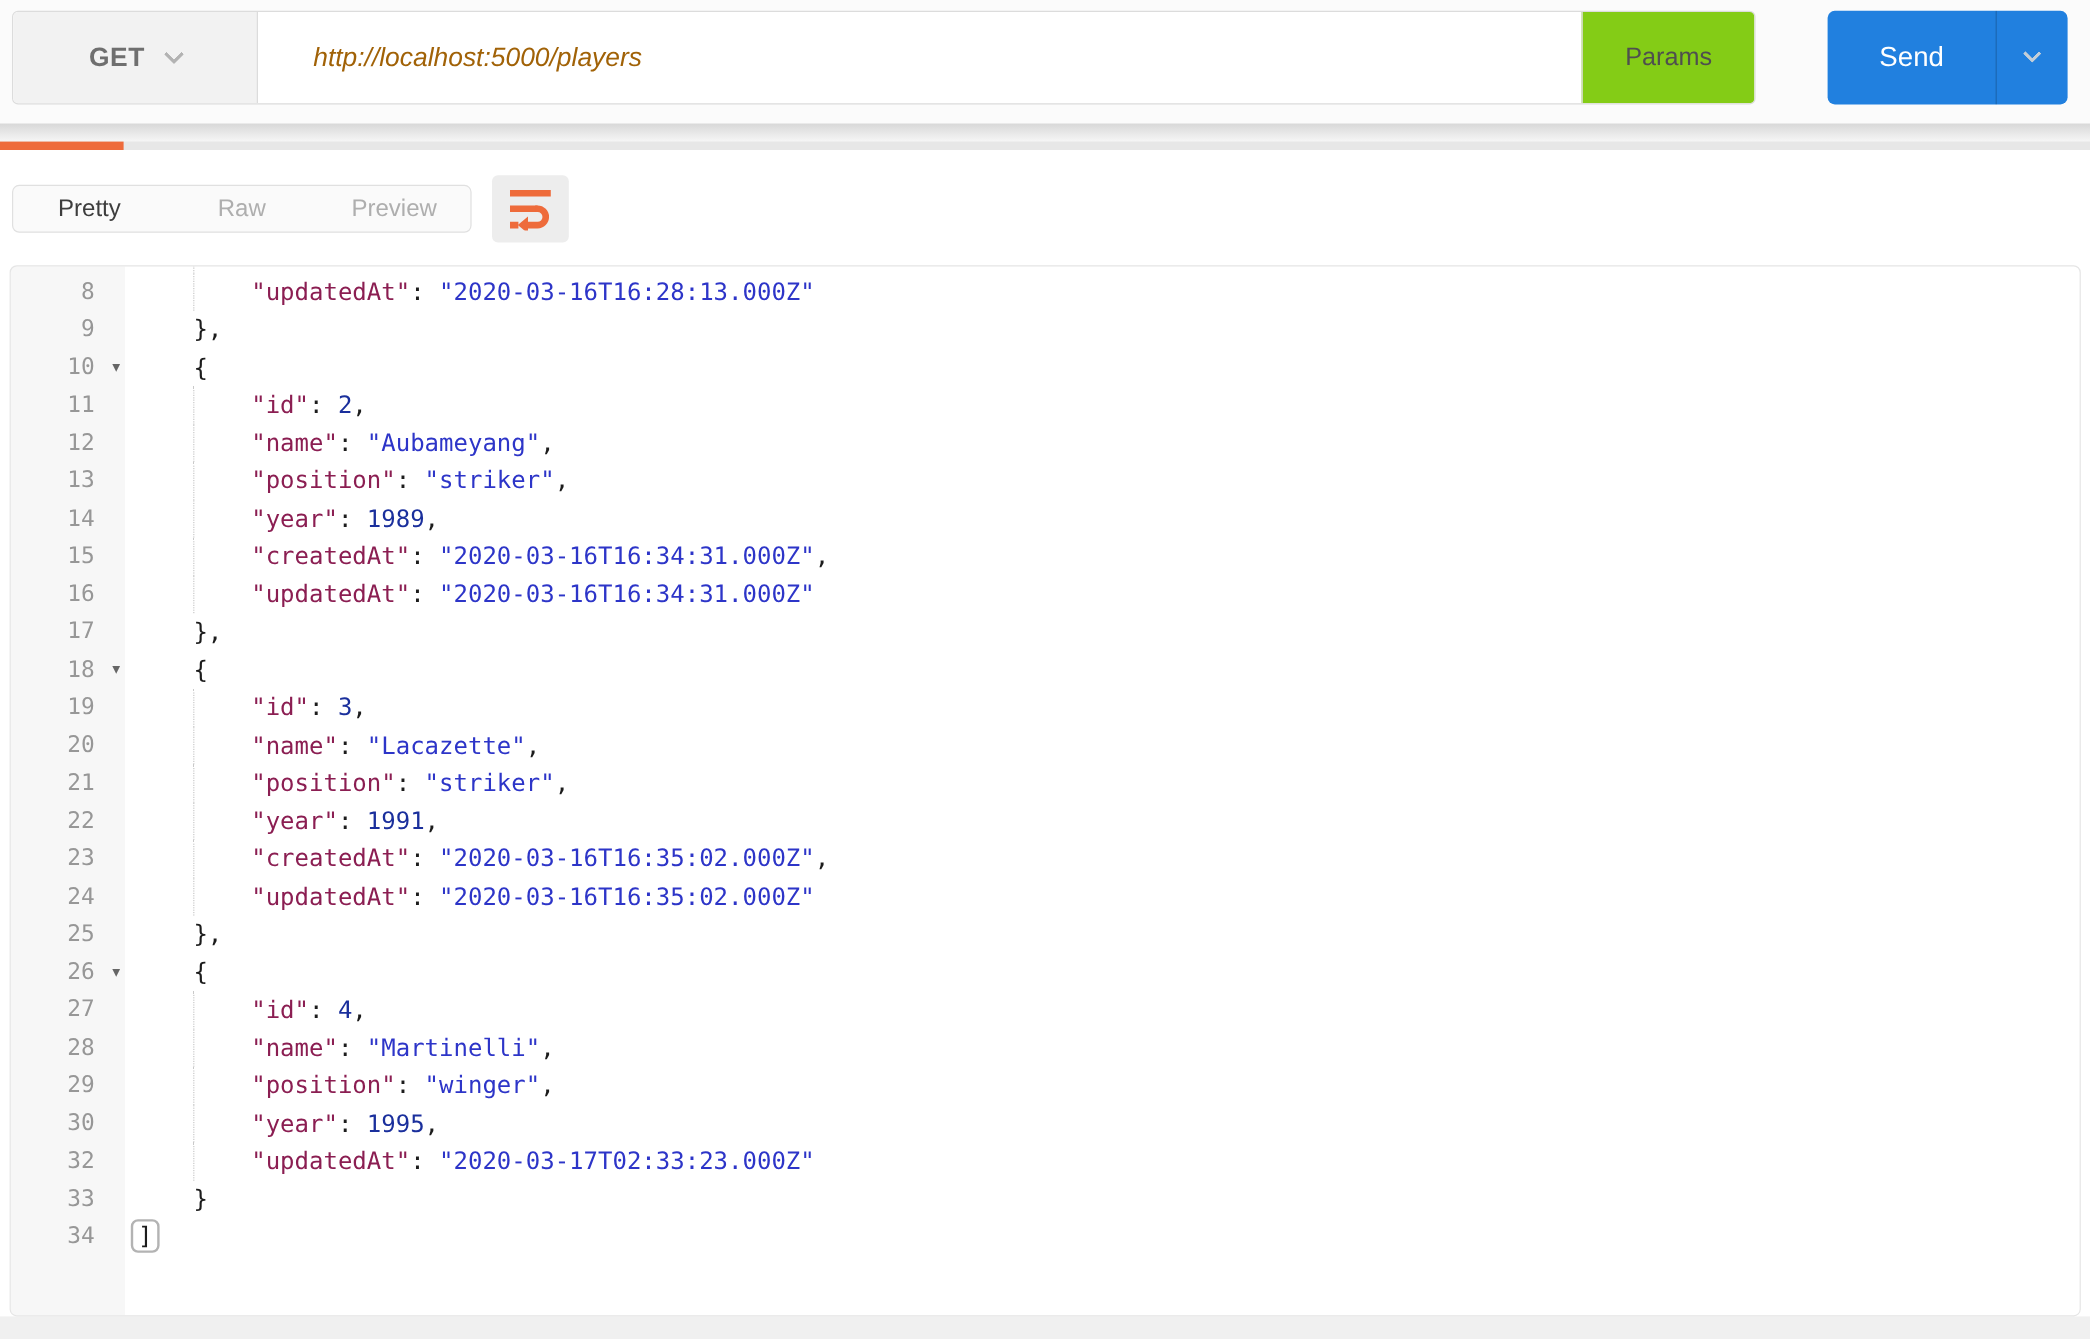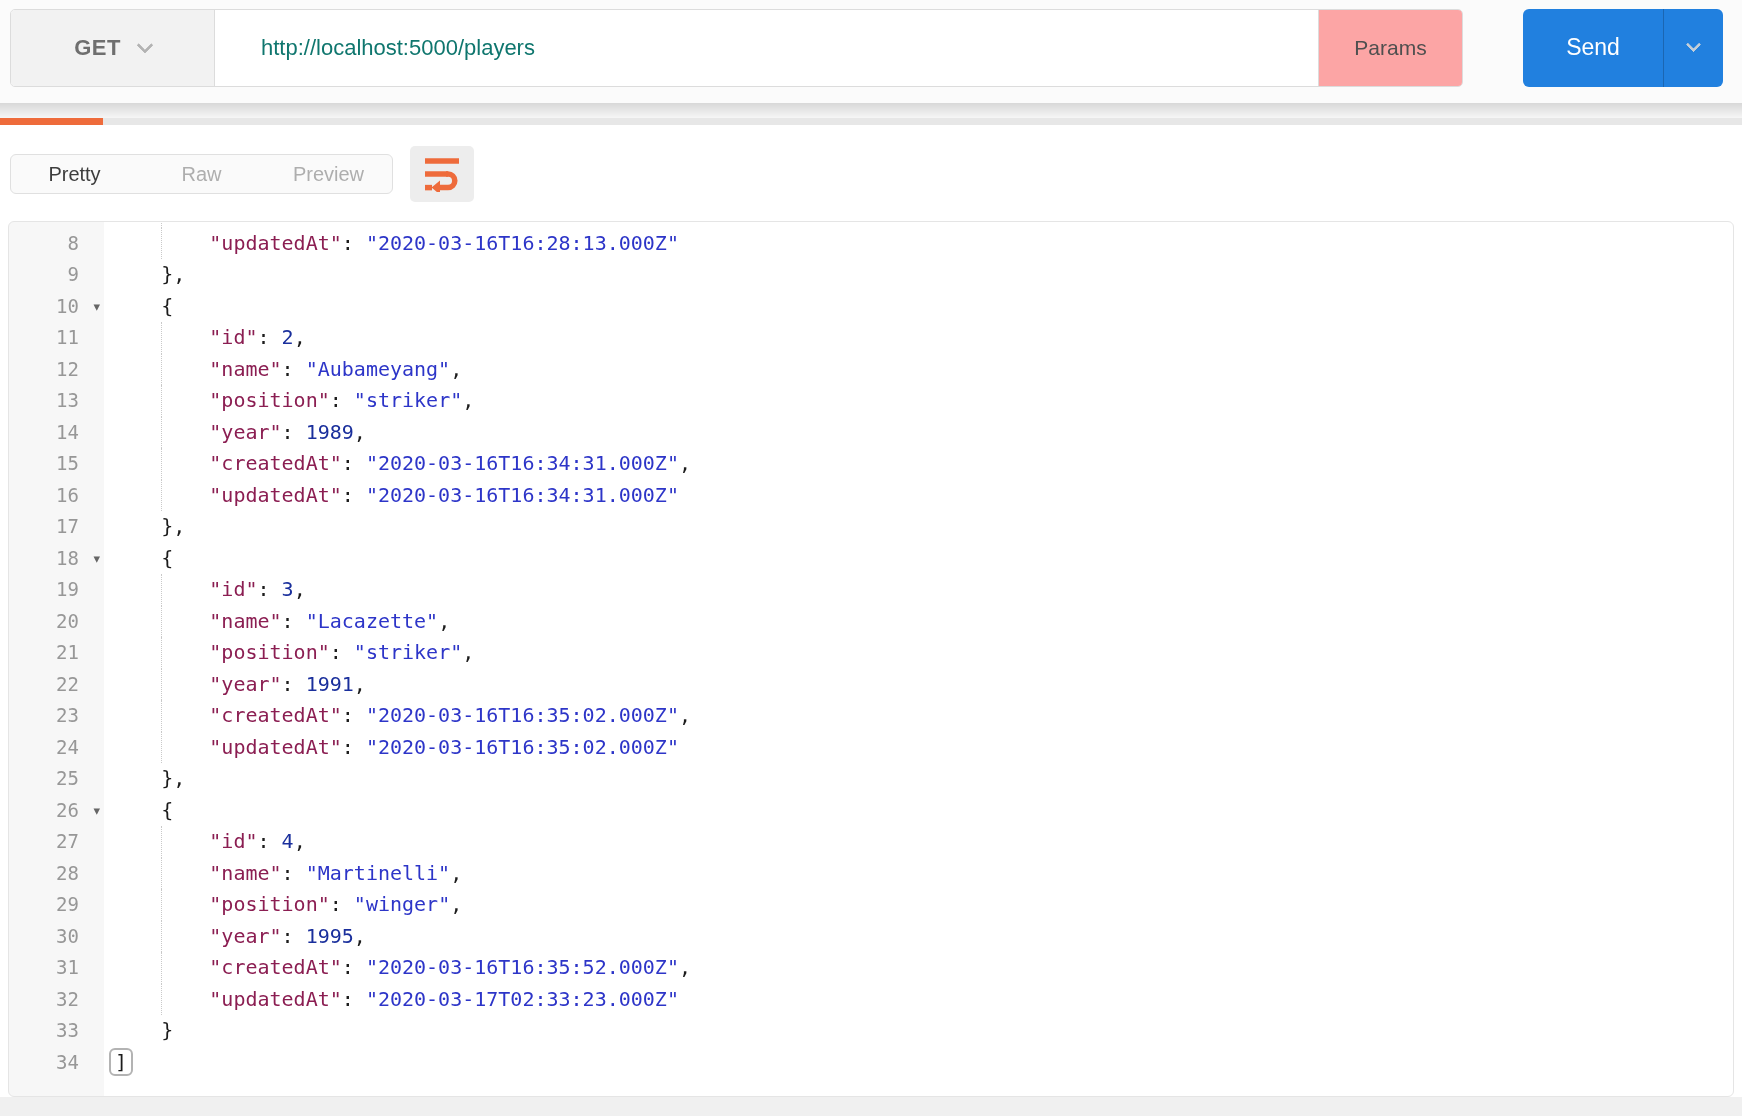--- a/index.html
+++ b/index.html
@@ -52,27 +52,28 @@
     border-radius: 1px;
     transform: rotate(45deg) translate(-2px,-2px);
   }
   .url-input {
     flex: 1;
     border: 0;
     outline: none;
     background: transparent;
     padding-left: 46px;
     font-size: 22px;
-    color: #0f766e;
+    color: #a16207;
     font-family: "Liberation Sans", sans-serif;
+    font-style: italic;
   }
   .params-btn {
     width: 144px;
     border-left: 1px solid #dcdcdc;
-    background: #fca5a5;
+    background: #84cc16;
     display: flex;
     align-items: center;
     justify-content: center;
     font-size: 21px;
     color: #4f4f4f;
     cursor: pointer;
   }
   .send-btn {
     width: 200px;
     height: 78px;
@@ -276,19 +277,18 @@
         <div class="cl"><span class="gut"><span>21</span></span><span class="lc guide"><span class="t-ind">        </span><span class="t-key">"position"</span><span class="t-pun">: </span><span class="t-str">"striker"</span><span class="t-pun">,</span></span></div>
         <div class="cl"><span class="gut"><span>22</span></span><span class="lc guide"><span class="t-ind">        </span><span class="t-key">"year"</span><span class="t-pun">: </span><span class="t-num">1991</span><span class="t-pun">,</span></span></div>
         <div class="cl"><span class="gut"><span>23</span></span><span class="lc guide"><span class="t-ind">        </span><span class="t-key">"createdAt"</span><span class="t-pun">: </span><span class="t-str">"2020-03-16T16:35:02.000Z"</span><span class="t-pun">,</span></span></div>
         <div class="cl"><span class="gut"><span>24</span></span><span class="lc guide"><span class="t-ind">        </span><span class="t-key">"updatedAt"</span><span class="t-pun">: </span><span class="t-str">"2020-03-16T16:35:02.000Z"</span></span></div>
         <div class="cl"><span class="gut"><span>25</span></span><span class="lc"><span class="t-ind">    </span><span class="t-pun">},</span></span></div>
         <div class="cl"><span class="gut"><span>26</span><span class="fold">▾</span></span><span class="lc"><span class="t-ind">    </span><span class="t-pun">{</span></span></div>
         <div class="cl"><span class="gut"><span>27</span></span><span class="lc guide"><span class="t-ind">        </span><span class="t-key">"id"</span><span class="t-pun">: </span><span class="t-num">4</span><span class="t-pun">,</span></span></div>
         <div class="cl"><span class="gut"><span>28</span></span><span class="lc guide"><span class="t-ind">        </span><span class="t-key">"name"</span><span class="t-pun">: </span><span class="t-str">"Martinelli"</span><span class="t-pun">,</span></span></div>
         <div class="cl"><span class="gut"><span>29</span></span><span class="lc guide"><span class="t-ind">        </span><span class="t-key">"position"</span><span class="t-pun">: </span><span class="t-str">"winger"</span><span class="t-pun">,</span></span></div>
         <div class="cl"><span class="gut"><span>30</span></span><span class="lc guide"><span class="t-ind">        </span><span class="t-key">"year"</span><span class="t-pun">: </span><span class="t-num">1995</span><span class="t-pun">,</span></span></div>
-        <div class="cl"><span class="gut"><span>31</span></span><span class="lc guide"><span class="t-ind">        </span><span class="t-key">"createdAt"</span><span class="t-pun">: </span><span class="t-str">"2020-03-16T16:35:52.000Z"</span><span class="t-pun">,</span></span></div>
         <div class="cl"><span class="gut"><span>32</span></span><span class="lc guide"><span class="t-ind">        </span><span class="t-key">"updatedAt"</span><span class="t-pun">: </span><span class="t-str">"2020-03-17T02:33:23.000Z"</span></span></div>
         <div class="cl"><span class="gut"><span>33</span></span><span class="lc"><span class="t-ind">    </span><span class="t-pun">}</span></span></div>
         <div class="cl"><span class="gut"><span>34</span></span><span class="lc"><span class="t-brkhl">]</span></span></div>
       </div>
   </div>
 </div>
 
 </body></html>

